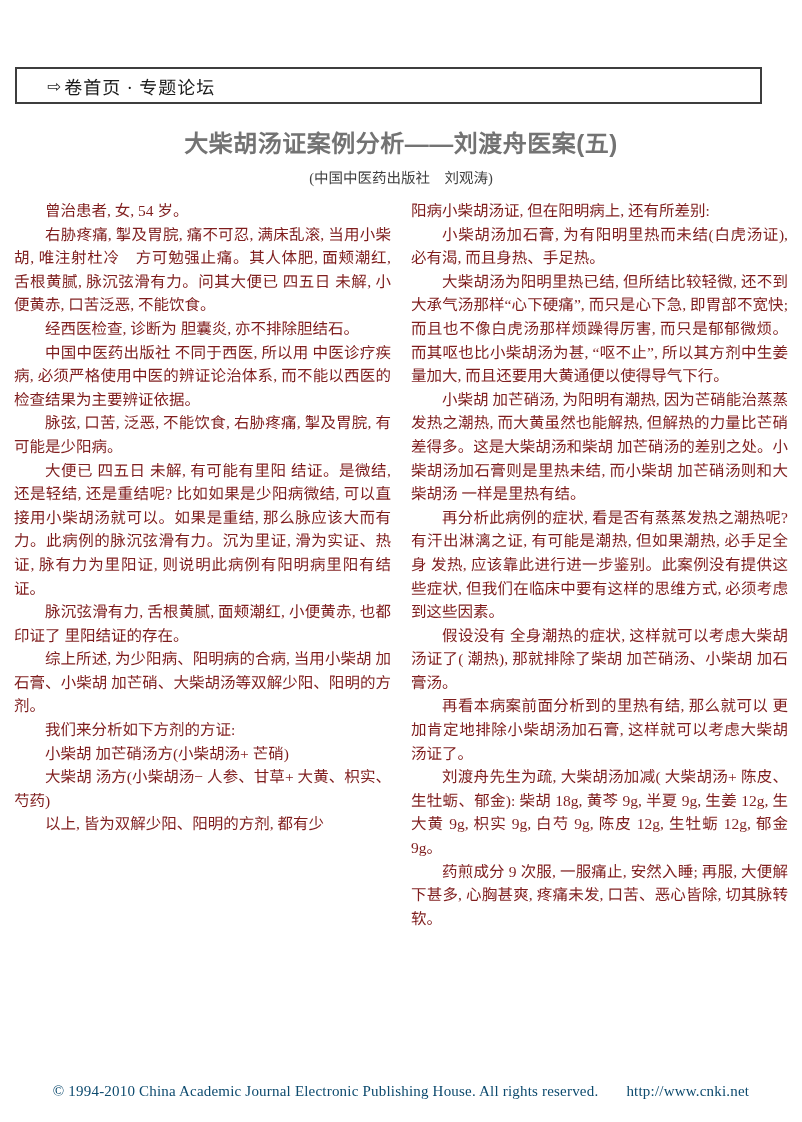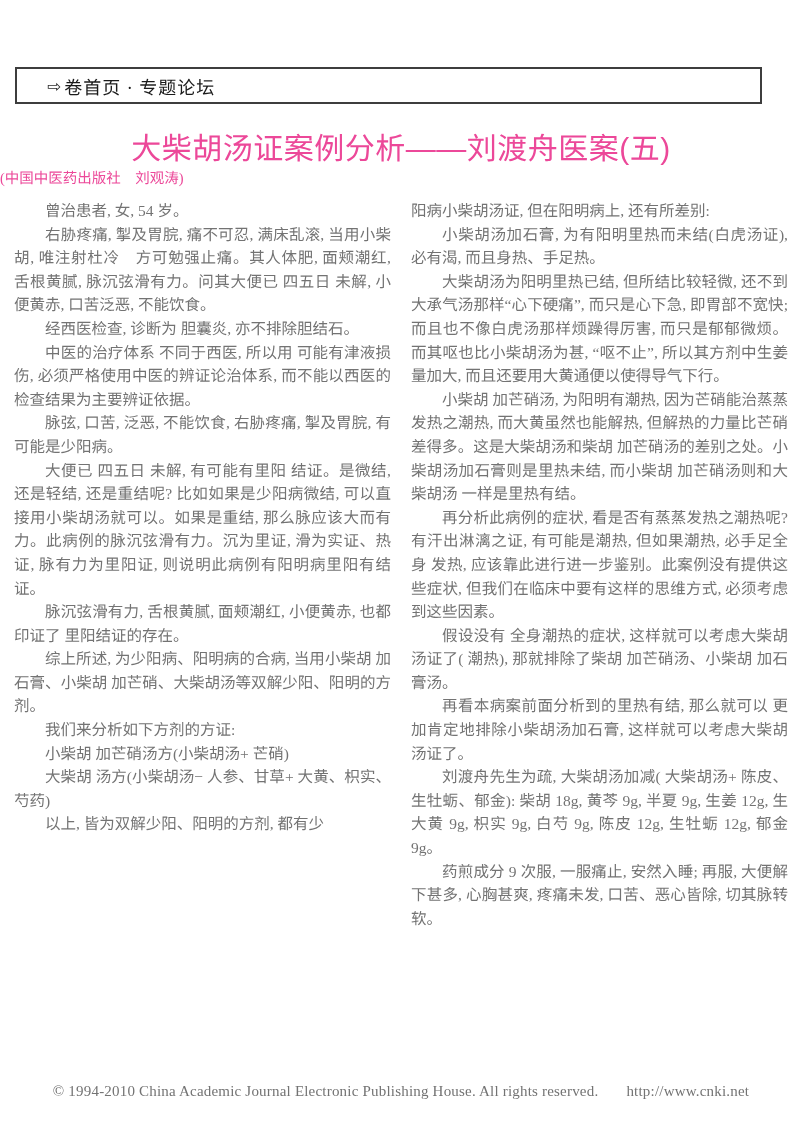--- a/index.html
+++ b/index.html
@@ -40,64 +40,65 @@
     color: #2b2b2b;
   }
   
   .title {
     position: absolute;
     top: 124px;
     left: 0;
     width: 100%;
     text-align: center;
     font-family: "Liberation Sans", "DejaVu Sans", sans-serif;
-    font-weight: 400;
-    font-size: 30px;
+    font-weight: 700;
+    font-size: 24px;
     letter-spacing: 0.5px;
-    color: #ec4899;
+    color: #737373;
   }
   .byline {
     position: absolute;
     top: 166px;
     left: 0;
     width: 100%;
+    text-align: center;
     font-size: 14.5px;
-    color: #ec4899;
+    color: #404040;
   }
   
   .columns {
     position: absolute;
     top: 199px;
     left: 14px;
     width: 774px;
     display: flex;
     gap: 20px;
   }
   .col {
     width: 377px;
     flex: 0 0 377px;
     font-size: 15.5px;
     line-height: 23.6px;
     text-align: justify;
     text-justify: inter-ideograph;
-    color: #737373;
+    color: #7f1d1d;
   }
   .col p.para { text-indent: 2em; }
   .col p.para.no-indent { text-indent: 0; font-family: Liberation Serif, serif; }
   
   .footer {
     position: absolute;
     bottom: 22px;
     left: 0;
     width: 100%;
     display: flex;
     justify-content: center;
     gap: 28px;
     font-size: 15px;
-    color: #737373;
+    color: #0c4a6e;
     letter-spacing: 0.2px;
   }
 </style>
 </head>
 <body>
 
 <div class="page">
 
   <div class="banner">
     <span class="arrow">⇨</span>
@@ -106,21 +107,21 @@
 
   <h1 class="title">大柴胡汤证案例分析——刘渡舟医案(五)</h1>
 
   <div class="byline">(中国中医药出版社　刘观涛)</div>
 
   <div class="columns">
     <div class="col">
         <p class="para">曾治患者, 女, 54 岁。</p>
         <p class="para">右胁疼痛, 掣及胃脘, 痛不可忍, 满床乱滚, 当用小柴胡, 唯注射杜冷　方可勉强止痛。其人体肥, 面颊潮红, 舌根黄腻, 脉沉弦滑有力。问其大便已 四五日 未解, 小便黄赤, 口苦泛恶, 不能饮食。</p>
         <p class="para">经西医检查, 诊断为 胆囊炎, 亦不排除胆结石。</p>
-        <p class="para">中医的治疗体系 不同于西医, 所以用 可能有津液损伤, 必须严格使用中医的辨证论治体系, 而不能以西医的检查结果为主要辨证依据。</p>
+        <p class="para">中国中医药出版社 不同于西医, 所以用 中医诊疗疾病, 必须严格使用中医的辨证论治体系, 而不能以西医的检查结果为主要辨证依据。</p>
         <p class="para">脉弦, 口苦, 泛恶, 不能饮食, 右胁疼痛, 掣及胃脘, 有可能是少阳病。</p>
         <p class="para">大便已 四五日 未解, 有可能有里阳 结证。是微结, 还是轻结, 还是重结呢? 比如如果是少阳病微结, 可以直接用小柴胡汤就可以。如果是重结, 那么脉应该大而有力。此病例的脉沉弦滑有力。沉为里证, 滑为实证、热证, 脉有力为里阳证, 则说明此病例有阳明病里阳有结证。</p>
         <p class="para">脉沉弦滑有力, 舌根黄腻, 面颊潮红, 小便黄赤, 也都印证了 里阳结证的存在。</p>
         <p class="para">综上所述, 为少阳病、阳明病的合病, 当用小柴胡 加石膏、小柴胡 加芒硝、大柴胡汤等双解少阳、阳明的方剂。</p>
         <p class="para">我们来分析如下方剂的方证:</p>
         <p class="para">小柴胡 加芒硝汤方(小柴胡汤+ 芒硝)</p>
         <p class="para">大柴胡 汤方(小柴胡汤− 人参、甘草+ 大黄、枳实、芍药)</p>
         <p class="para">以上, 皆为双解少阳、阳明的方剂, 都有少</p>
       </div>
     <div class="col">

